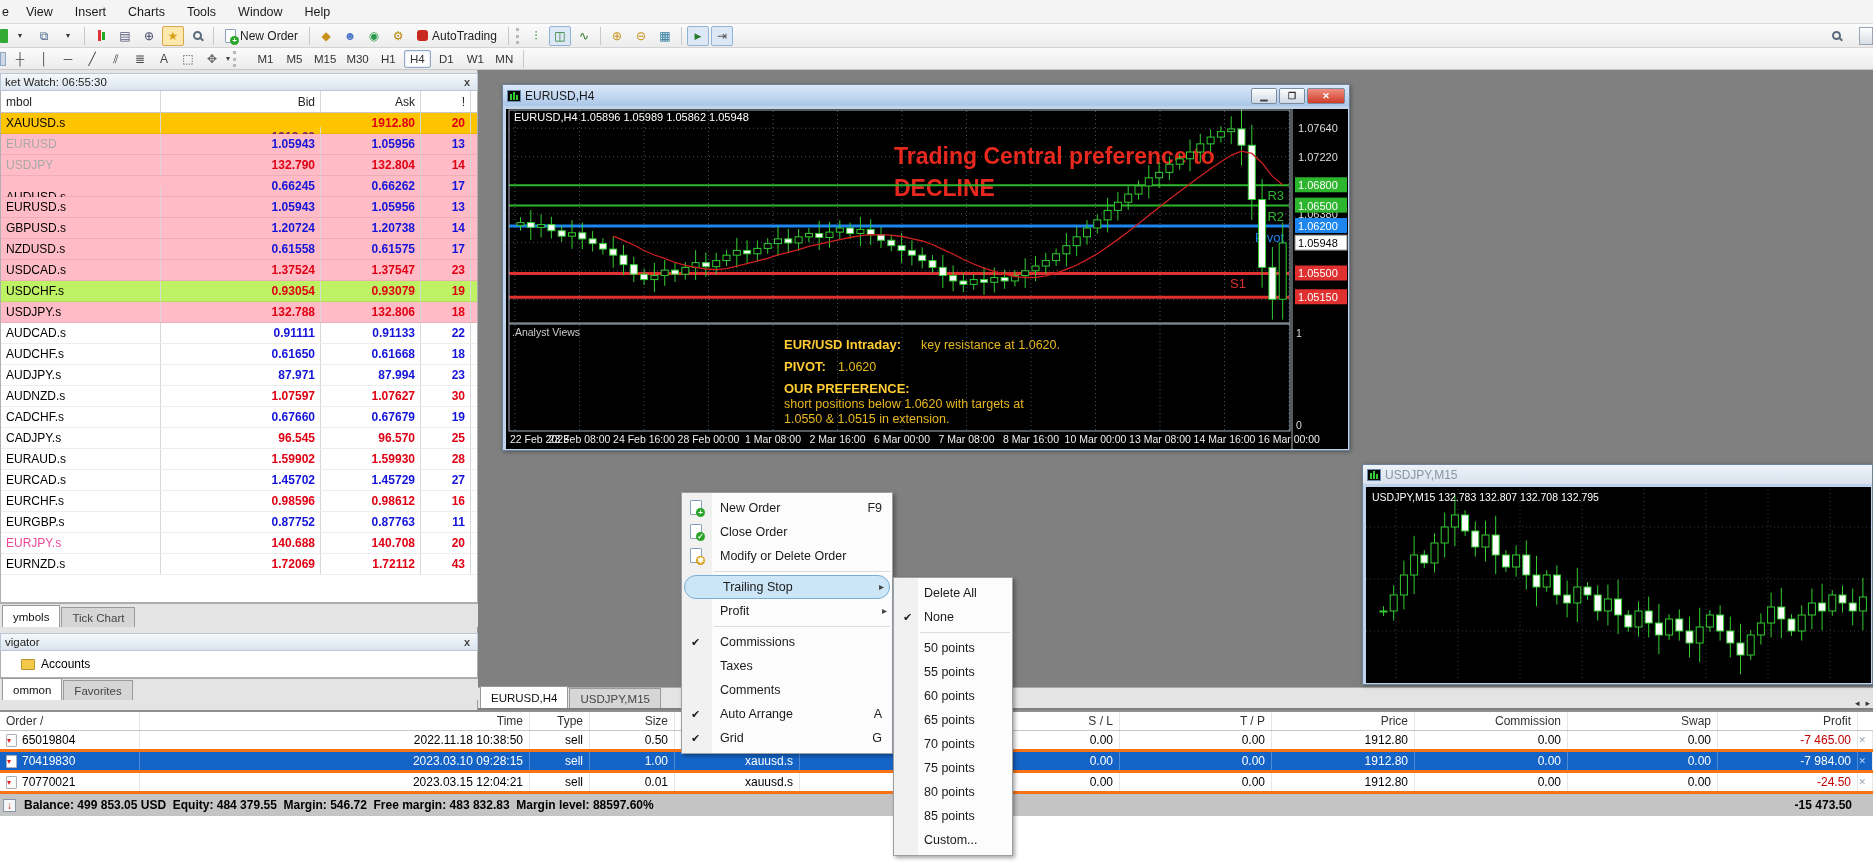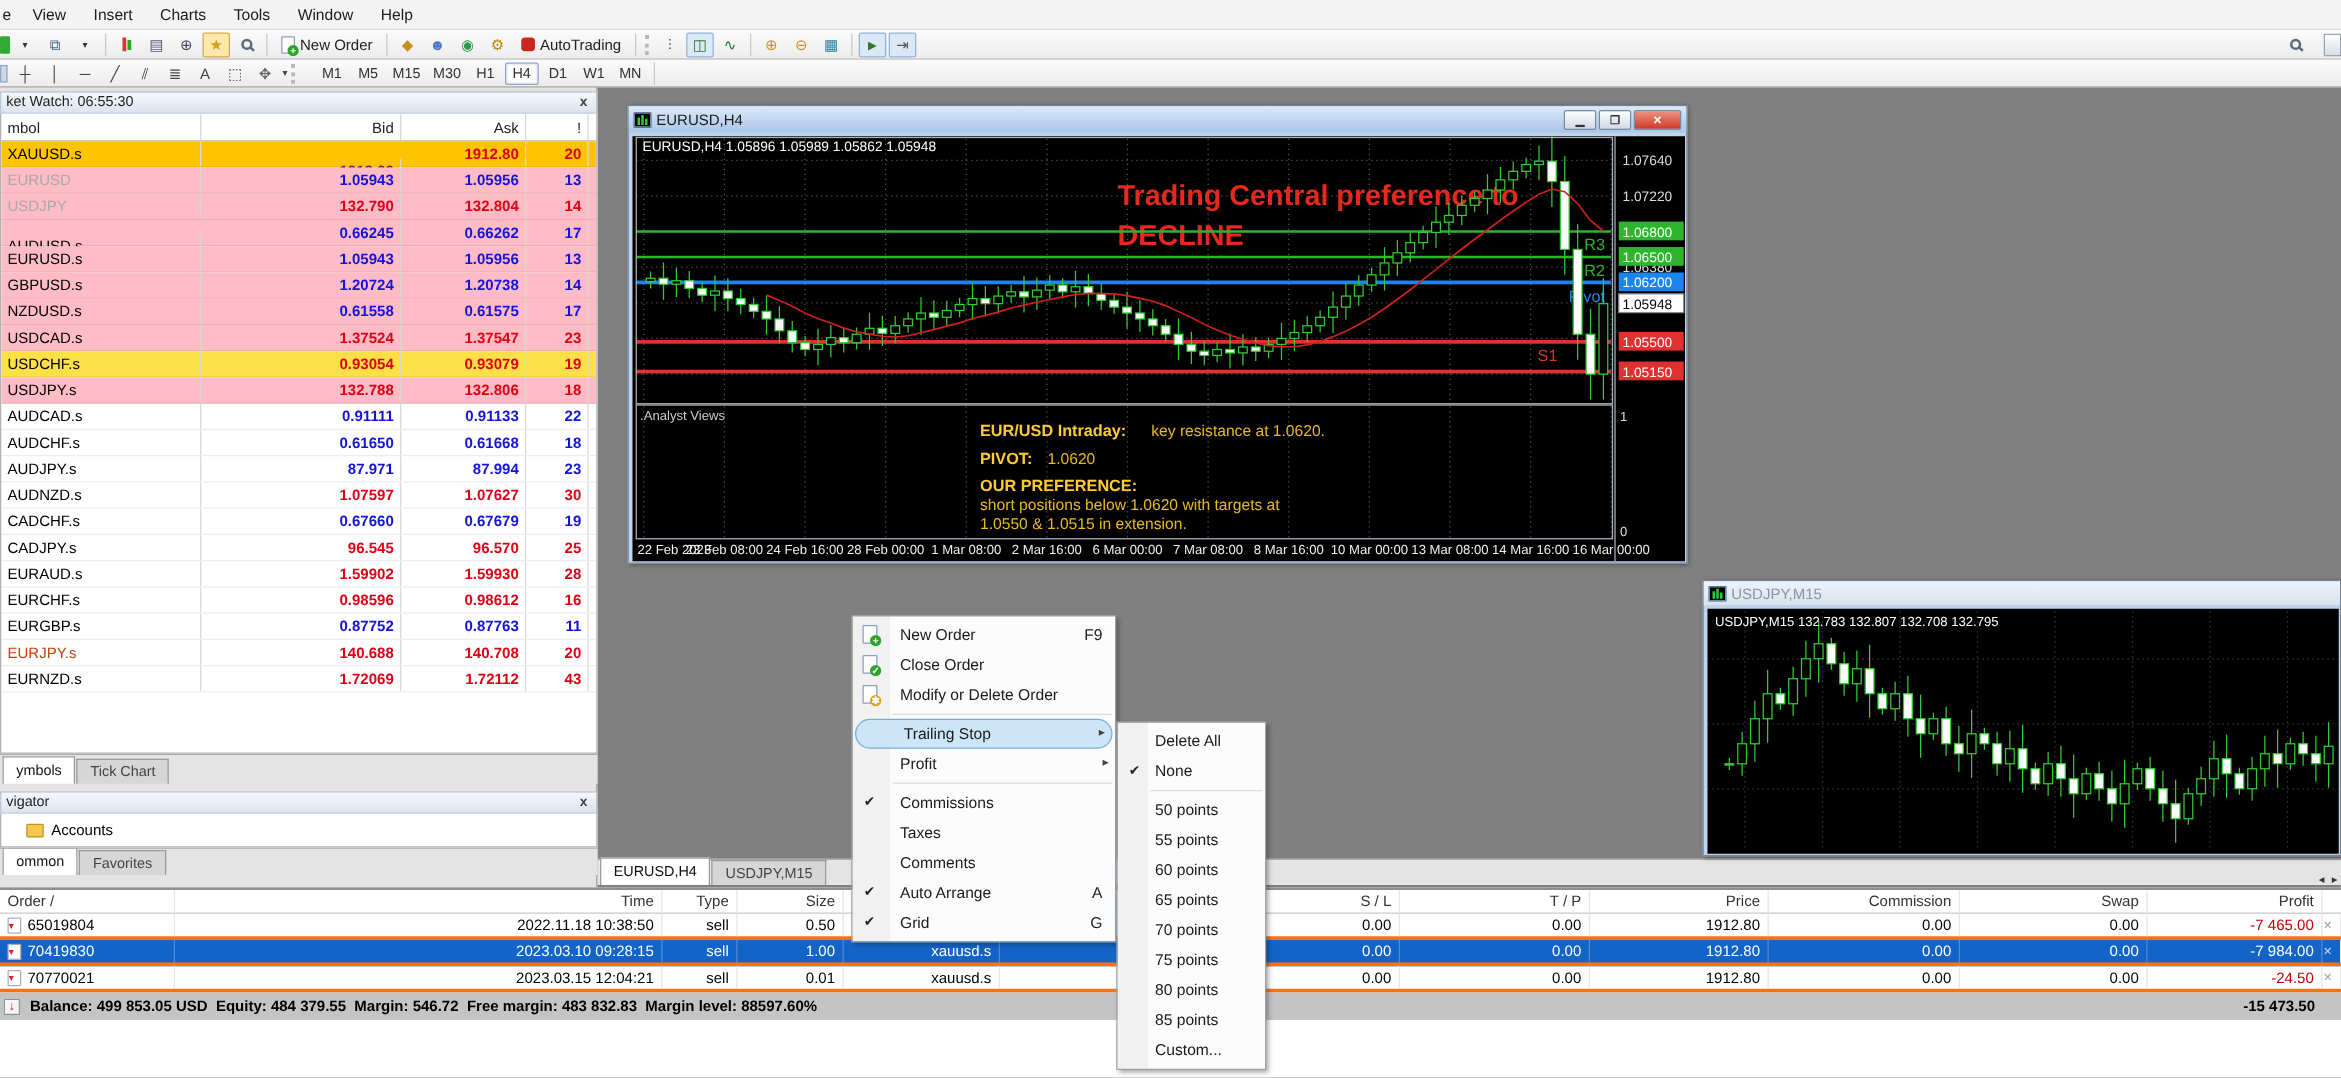--- a/index.html
+++ b/index.html
@@ -255,21 +255,21 @@
           <div class="mwc num" style="left: 160px; width: 160px; color: rgb(20, 20, 216);">0.61558</div>
           <div class="mwc num" style="left: 320px; width: 100px; color: rgb(20, 20, 216);">0.61575</div>
           <div class="mwc num" style="left: 420px; width: 50px; color: rgb(20, 20, 216);">17</div>
         </div>
         <div class="mwrow" style="background: rgb(255, 188, 198);">
           <div class="mwc" style="left: 0px; width: 160px; color: rgb(0, 0, 0);">USDCAD.s</div>
           <div class="mwc num" style="left: 160px; width: 160px; color: rgb(224, 0, 20);">1.37524</div>
           <div class="mwc num" style="left: 320px; width: 100px; color: rgb(224, 0, 20);">1.37547</div>
           <div class="mwc num" style="left: 420px; width: 50px; color: rgb(224, 0, 20);">23</div>
         </div>
-        <div class="mwrow" style="background: #fde047;">
+        <div class="mwrow" style="background: #bef264;">
           <div class="mwc" style="left: 0px; width: 160px; color: rgb(0, 0, 0);">USDCHF.s</div>
           <div class="mwc num" style="left: 160px; width: 160px; color: rgb(224, 0, 20);">0.93054</div>
           <div class="mwc num" style="left: 320px; width: 100px; color: rgb(224, 0, 20);">0.93079</div>
           <div class="mwc num" style="left: 420px; width: 50px; color: rgb(224, 0, 20);">19</div>
         </div>
         <div class="mwrow" style="background: rgb(255, 188, 198);">
           <div class="mwc" style="left: 0px; width: 160px; color: rgb(0, 0, 0);">USDJPY.s</div>
           <div class="mwc num" style="left: 160px; width: 160px; color: rgb(224, 0, 20);">132.788</div>
           <div class="mwc num" style="left: 320px; width: 100px; color: rgb(224, 0, 20);">132.806</div>
           <div class="mwc num" style="left: 420px; width: 50px; color: rgb(224, 0, 20);">18</div>
@@ -310,33 +310,39 @@
           <div class="mwc num" style="left: 320px; width: 100px; color: rgb(224, 0, 20);">96.570</div>
           <div class="mwc num" style="left: 420px; width: 50px; color: rgb(224, 0, 20);">25</div>
         </div>
         <div class="mwrow">
           <div class="mwc" style="left: 0px; width: 160px; color: rgb(0, 0, 0);">EURAUD.s</div>
           <div class="mwc num" style="left: 160px; width: 160px; color: rgb(224, 0, 20);">1.59902</div>
           <div class="mwc num" style="left: 320px; width: 100px; color: rgb(224, 0, 20);">1.59930</div>
           <div class="mwc num" style="left: 420px; width: 50px; color: rgb(224, 0, 20);">28</div>
         </div>
         <div class="mwrow">
+          <div class="mwc" style="left: 0px; width: 160px; color: rgb(0, 0, 0);">EURCAD.s</div>
+          <div class="mwc num" style="left: 160px; width: 160px; color: rgb(20, 20, 216);">1.45702</div>
+          <div class="mwc num" style="left: 320px; width: 100px; color: rgb(20, 20, 216);">1.45729</div>
+          <div class="mwc num" style="left: 420px; width: 50px; color: rgb(20, 20, 216);">27</div>
+        </div>
+        <div class="mwrow">
           <div class="mwc" style="left: 0px; width: 160px; color: rgb(0, 0, 0);">EURCHF.s</div>
           <div class="mwc num" style="left: 160px; width: 160px; color: rgb(224, 0, 20);">0.98596</div>
           <div class="mwc num" style="left: 320px; width: 100px; color: rgb(224, 0, 20);">0.98612</div>
           <div class="mwc num" style="left: 420px; width: 50px; color: rgb(224, 0, 20);">16</div>
         </div>
         <div class="mwrow">
           <div class="mwc" style="left: 0px; width: 160px; color: rgb(0, 0, 0);">EURGBP.s</div>
           <div class="mwc num" style="left: 160px; width: 160px; color: rgb(20, 20, 216);">0.87752</div>
           <div class="mwc num" style="left: 320px; width: 100px; color: rgb(20, 20, 216);">0.87763</div>
           <div class="mwc num" style="left: 420px; width: 50px; color: rgb(20, 20, 216);">11</div>
         </div>
         <div class="mwrow">
-          <div class="mwc" style="left: 0px; width: 160px; color: #c2410c;">EURJPY.s</div>
+          <div class="mwc" style="left: 0px; width: 160px; color: #ec4899;">EURJPY.s</div>
           <div class="mwc num" style="left: 160px; width: 160px; color: rgb(224, 0, 20);">140.688</div>
           <div class="mwc num" style="left: 320px; width: 100px; color: rgb(224, 0, 20);">140.708</div>
           <div class="mwc num" style="left: 420px; width: 50px; color: rgb(224, 0, 20);">20</div>
         </div>
         <div class="mwrow">
           <div class="mwc" style="left: 0px; width: 160px; color: rgb(0, 0, 0);">EURNZD.s</div>
           <div class="mwc num" style="left: 160px; width: 160px; color: rgb(224, 0, 20);">1.72069</div>
           <div class="mwc num" style="left: 320px; width: 100px; color: rgb(224, 0, 20);">1.72112</div>
           <div class="mwc num" style="left: 420px; width: 50px; color: rgb(224, 0, 20);">43</div>
         </div>

